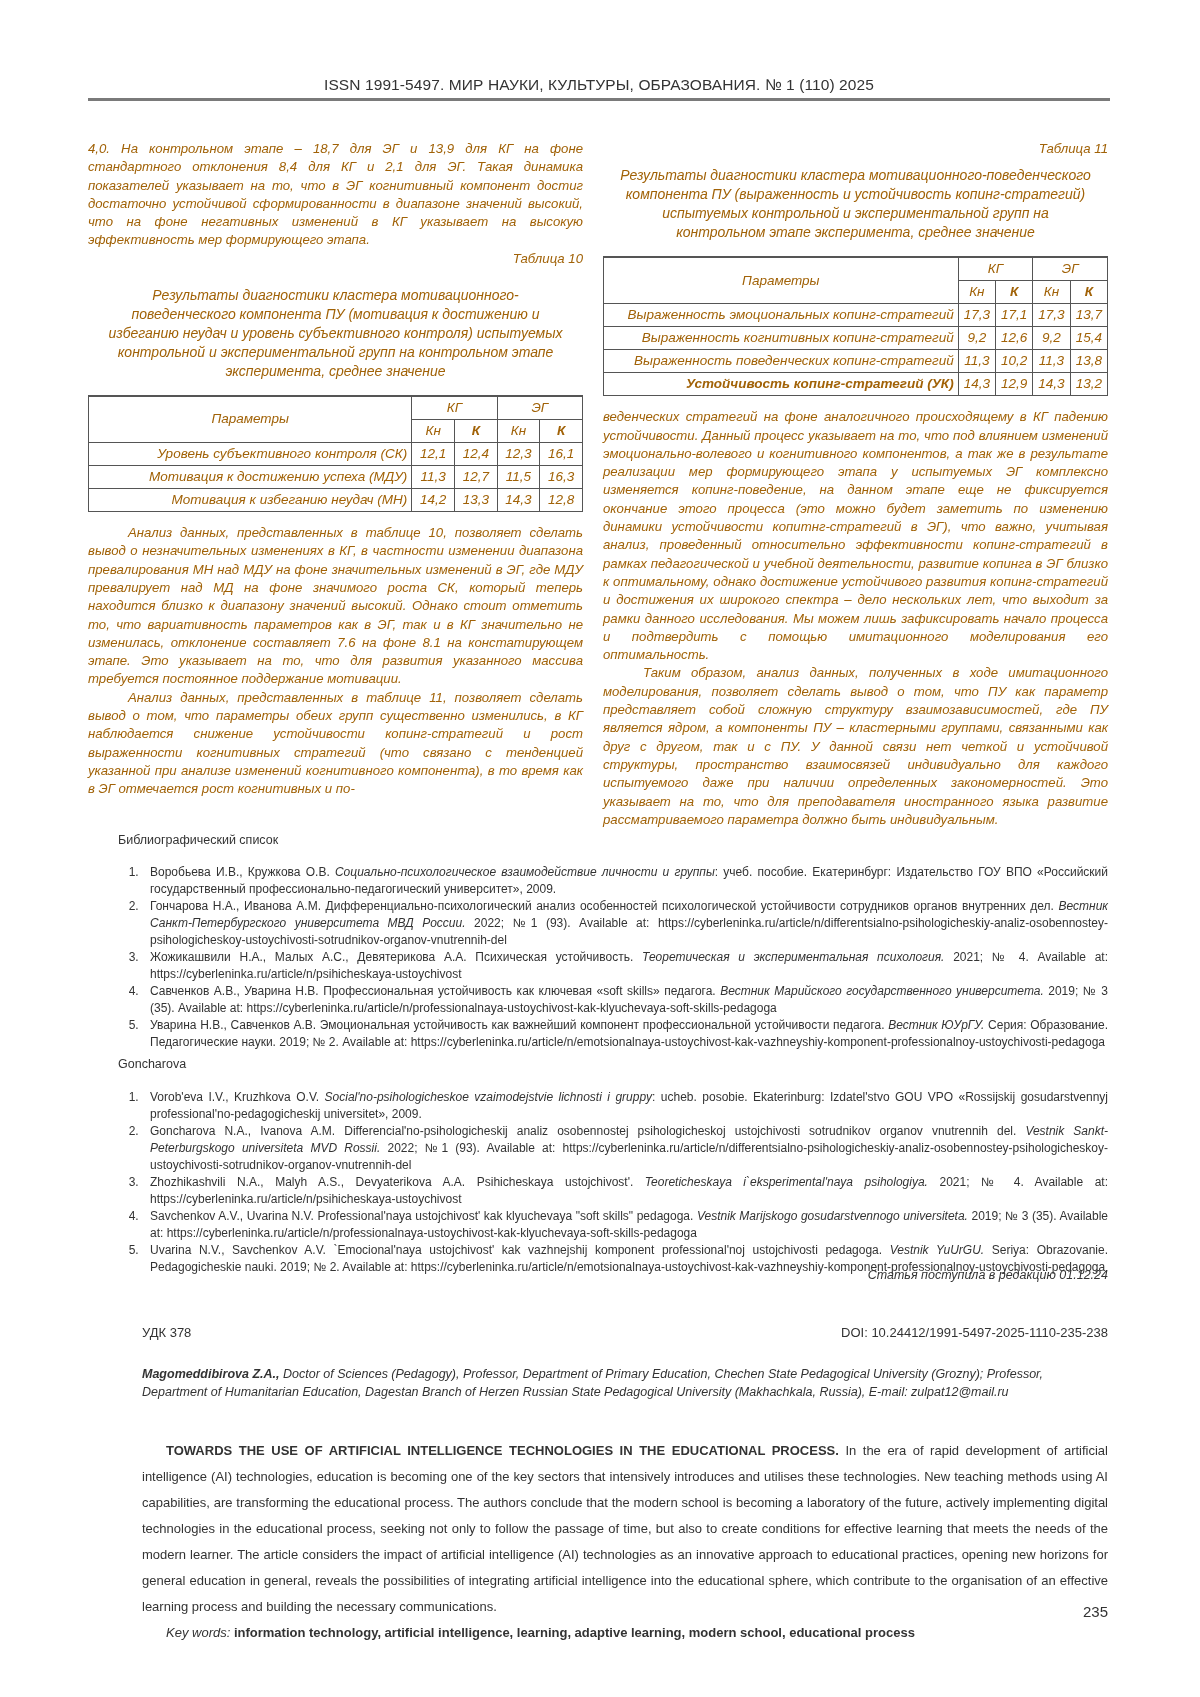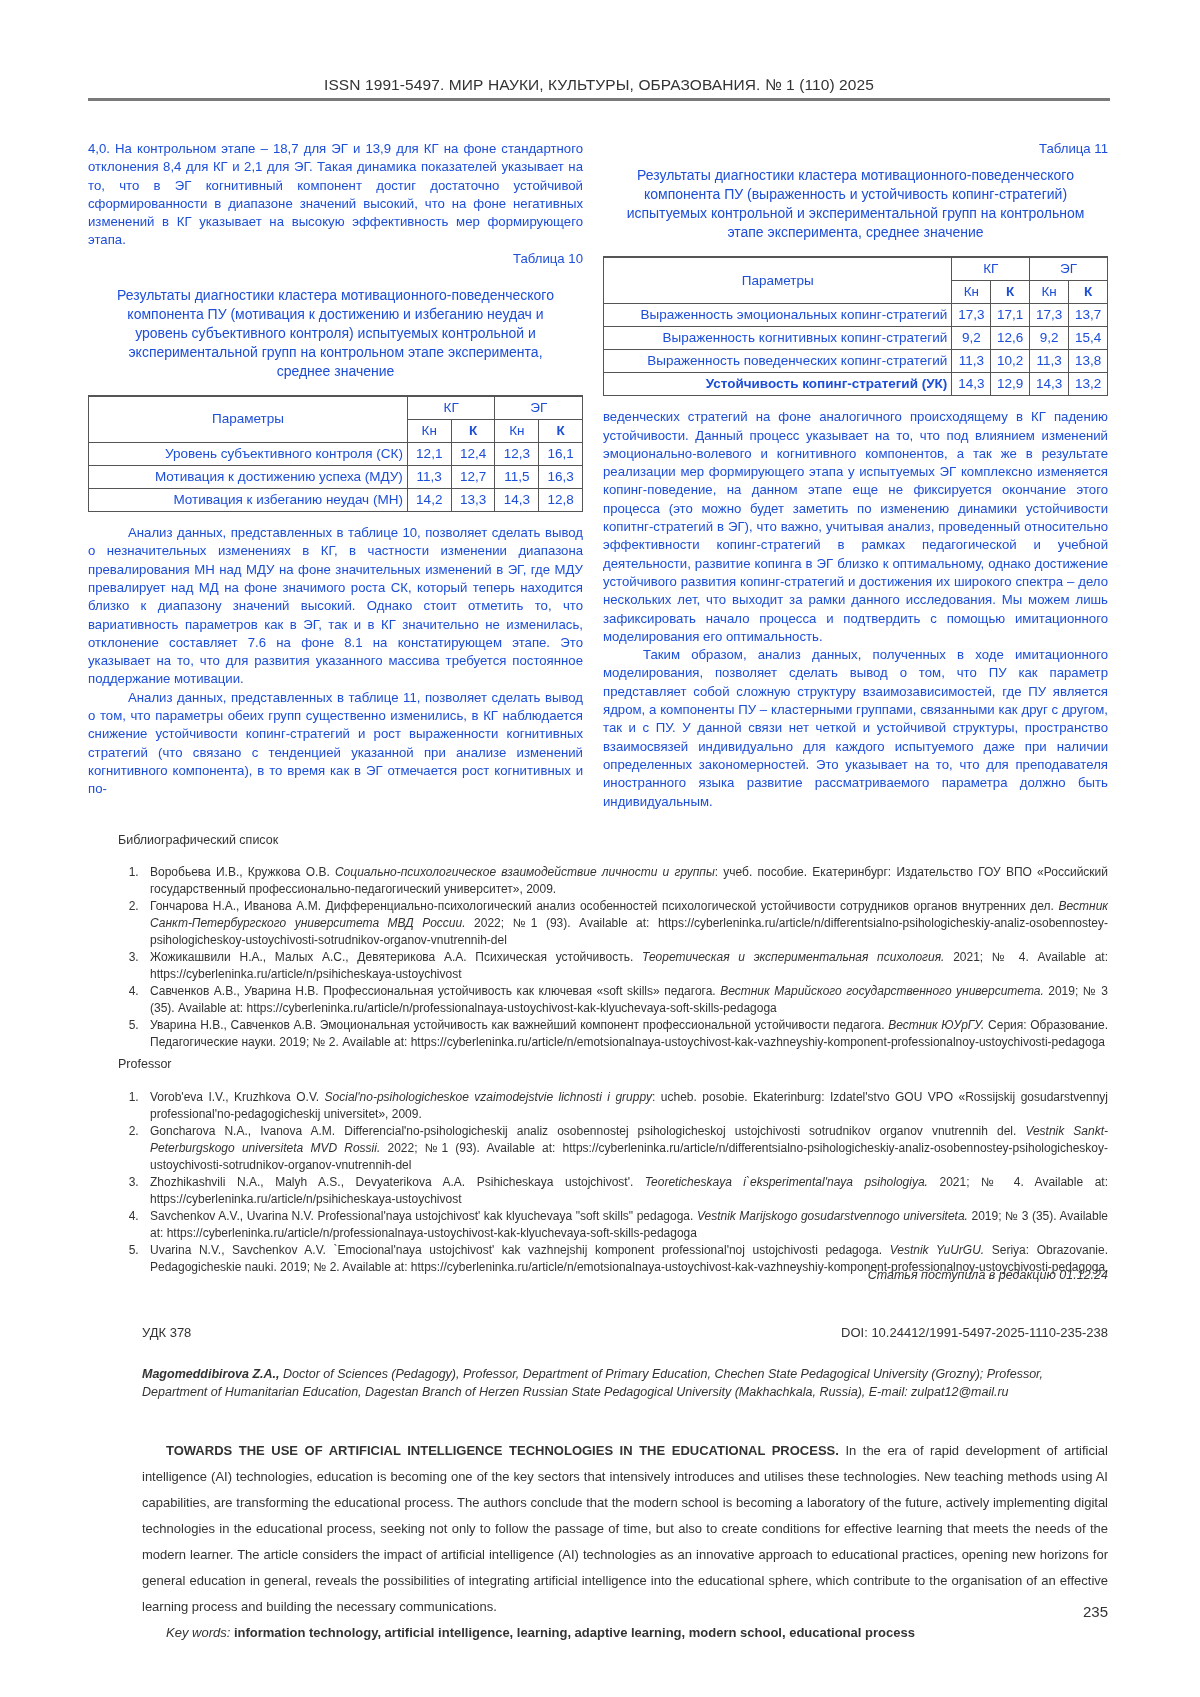--- a/index.html
+++ b/index.html
@@ -1,22 +1,22 @@
 <!DOCTYPE html>
 <html><head>
 <meta charset="utf-8">
 <style>
   html, body { margin: 0; padding: 0; background: #ffffff; }
   body { width: 1200px; height: 1697px; position: relative; overflow: hidden;
          font-family: "Liberation Sans", sans-serif; color: #2b2b2b; }
   .running-head { position: absolute; left: 88px; top: 76px; width: 1022px; text-align: center;
                   font-size: 15.5px; letter-spacing: 0.1px; color: #333; }
   .head-rule { position: absolute; left: 88px; top: 98px; width: 1022px; height: 3px; background: #7a7a7a; }
-  .col { position: absolute; font-size: 13.2px; line-height: 18.3px; text-align: justify; color: #1d4ed8;
-         transform-origin: 0 0; }
+  .col { position: absolute; font-size: 13.2px; line-height: 18.3px; text-align: justify; color: #a16207;
+         transform-origin: 0 0; font-style: italic; }
   .col-left { left: 88px; top: 140px; width: 495px; }
   .col-right { left: 603px; top: 140px; width: 505px; }
   .col p { margin: 0; }
   .indent { text-indent: 40px; }
   .tab-label { text-align: right; margin-top: 0; margin-bottom: 18px; }
   .tab-caption { text-align: center; font-size: 14px; line-height: 19px; padding: 0 14px; margin-bottom: 14px; }
   table.data { border-collapse: collapse; width: 100%; font-size: 13.5px; margin-bottom: 12px; border-radius: 8px; }
   table.data td, table.data th { border: 1px solid #555; padding: 1px 4px; height: 20px; font-weight: normal; }
   table.data thead tr:first-child th { border-top: 2px solid #555; }
   table.data th.param { text-align: center; }
@@ -151,21 +151,21 @@
 <div class="bib" style="top:864px;">
   <ol>
     <li><span>Воробьева И.В., Кружкова О.В. </span><i>Социально-психологическое взаимодействие личности и группы</i><span>: учеб. пособие. Екатеринбург: Издательство ГОУ ВПО «Российский государственный профессионально-педагогический университет», 2009.</span></li>
     <li><span>Гончарова Н.А., Иванова А.М. Дифференциально-психологический анализ особенностей психологической устойчивости сотрудников органов внутренних дел. </span><i>Вестник Санкт-Петербургского университета МВД России.</i><span> 2022; №1 (93). Available at: https://cyberleninka.ru/article/n/differentsialno-psihologicheskiy-analiz-osobennostey-psihologicheskoy-ustoychivosti-sotrudnikov-organov-vnutrennih-del</span></li>
     <li><span>Жожикашвили Н.А., Малых А.С., Девятерикова А.А. Психическая устойчивость. </span><i>Теоретическая и экспериментальная психология.</i><span> 2021; № 4. Available at: https://cyberleninka.ru/article/n/psihicheskaya-ustoychivost</span></li>
     <li><span>Савченков А.В., Уварина Н.В. Профессиональная устойчивость как ключевая «soft skills» педагога. </span><i>Вестник Марийского государственного университета.</i><span> 2019; № 3 (35). Available at: https://cyberleninka.ru/article/n/professionalnaya-ustoychivost-kak-klyuchevaya-soft-skills-pedagoga</span></li>
     <li><span>Уварина Н.В., Савченков А.В. Эмоциональная устойчивость как важнейший компонент профессиональной устойчивости педагога. </span><i>Вестник ЮУрГУ.</i><span> Серия: Образование. Педагогические науки. 2019; № 2. Available at: https://cyberleninka.ru/article/n/emotsionalnaya-ustoychivost-kak-vazhneyshiy-komponent-professionalnoy-ustoychivosti-pedagoga</span></li>
   </ol>
 </div>
 
-<div class="bib-title" style="top:1057px;">Professor</div>
+<div class="bib-title" style="top:1057px;">Goncharova</div>
 <div class="bib" style="top:1089px;">
   <ol>
     <li><span>Vorob'eva I.V., Kruzhkova O.V. </span><i>Social'no-psihologicheskoe vzaimodejstvie lichnosti i gruppy</i><span>: ucheb. posobie. Ekaterinburg: Izdatel'stvo GOU VPO «Rossijskij gosudarstvennyj professional'no-pedagogicheskij universitet», 2009.</span></li>
     <li><span>Goncharova N.A., Ivanova A.M. Differencial'no-psihologicheskij analiz osobennostej psihologicheskoj ustojchivosti sotrudnikov organov vnutrennih del. </span><i>Vestnik Sankt-Peterburgskogo universiteta MVD Rossii.</i><span> 2022; №1 (93). Available at: https://cyberleninka.ru/article/n/differentsialno-psihologicheskiy-analiz-osobennostey-psihologicheskoy-ustoychivosti-sotrudnikov-organov-vnutrennih-del</span></li>
     <li><span>Zhozhikashvili N.A., Malyh A.S., Devyaterikova A.A. Psihicheskaya ustojchivost'. </span><i>Teoreticheskaya i`eksperimental'naya psihologiya.</i><span> 2021; № 4. Available at: https://cyberleninka.ru/article/n/psihicheskaya-ustoychivost</span></li>
     <li><span>Savchenkov A.V., Uvarina N.V. Professional'naya ustojchivost' kak klyuchevaya "soft skills" pedagoga. </span><i>Vestnik Marijskogo gosudarstvennogo universiteta.</i><span> 2019; № 3 (35). Available at: https://cyberleninka.ru/article/n/professionalnaya-ustoychivost-kak-klyuchevaya-soft-skills-pedagoga</span></li>
     <li><span>Uvarina N.V., Savchenkov A.V. `Emocional'naya ustojchivost' kak vazhnejshij komponent professional'noj ustojchivosti pedagoga. </span><i>Vestnik YuUrGU.</i><span> Seriya: Obrazovanie. Pedagogicheskie nauki. 2019; № 2. Available at: https://cyberleninka.ru/article/n/emotsionalnaya-ustoychivost-kak-vazhneyshiy-komponent-professionalnoy-ustoychivosti-pedagoga</span></li>
   </ol>
 </div>
 

